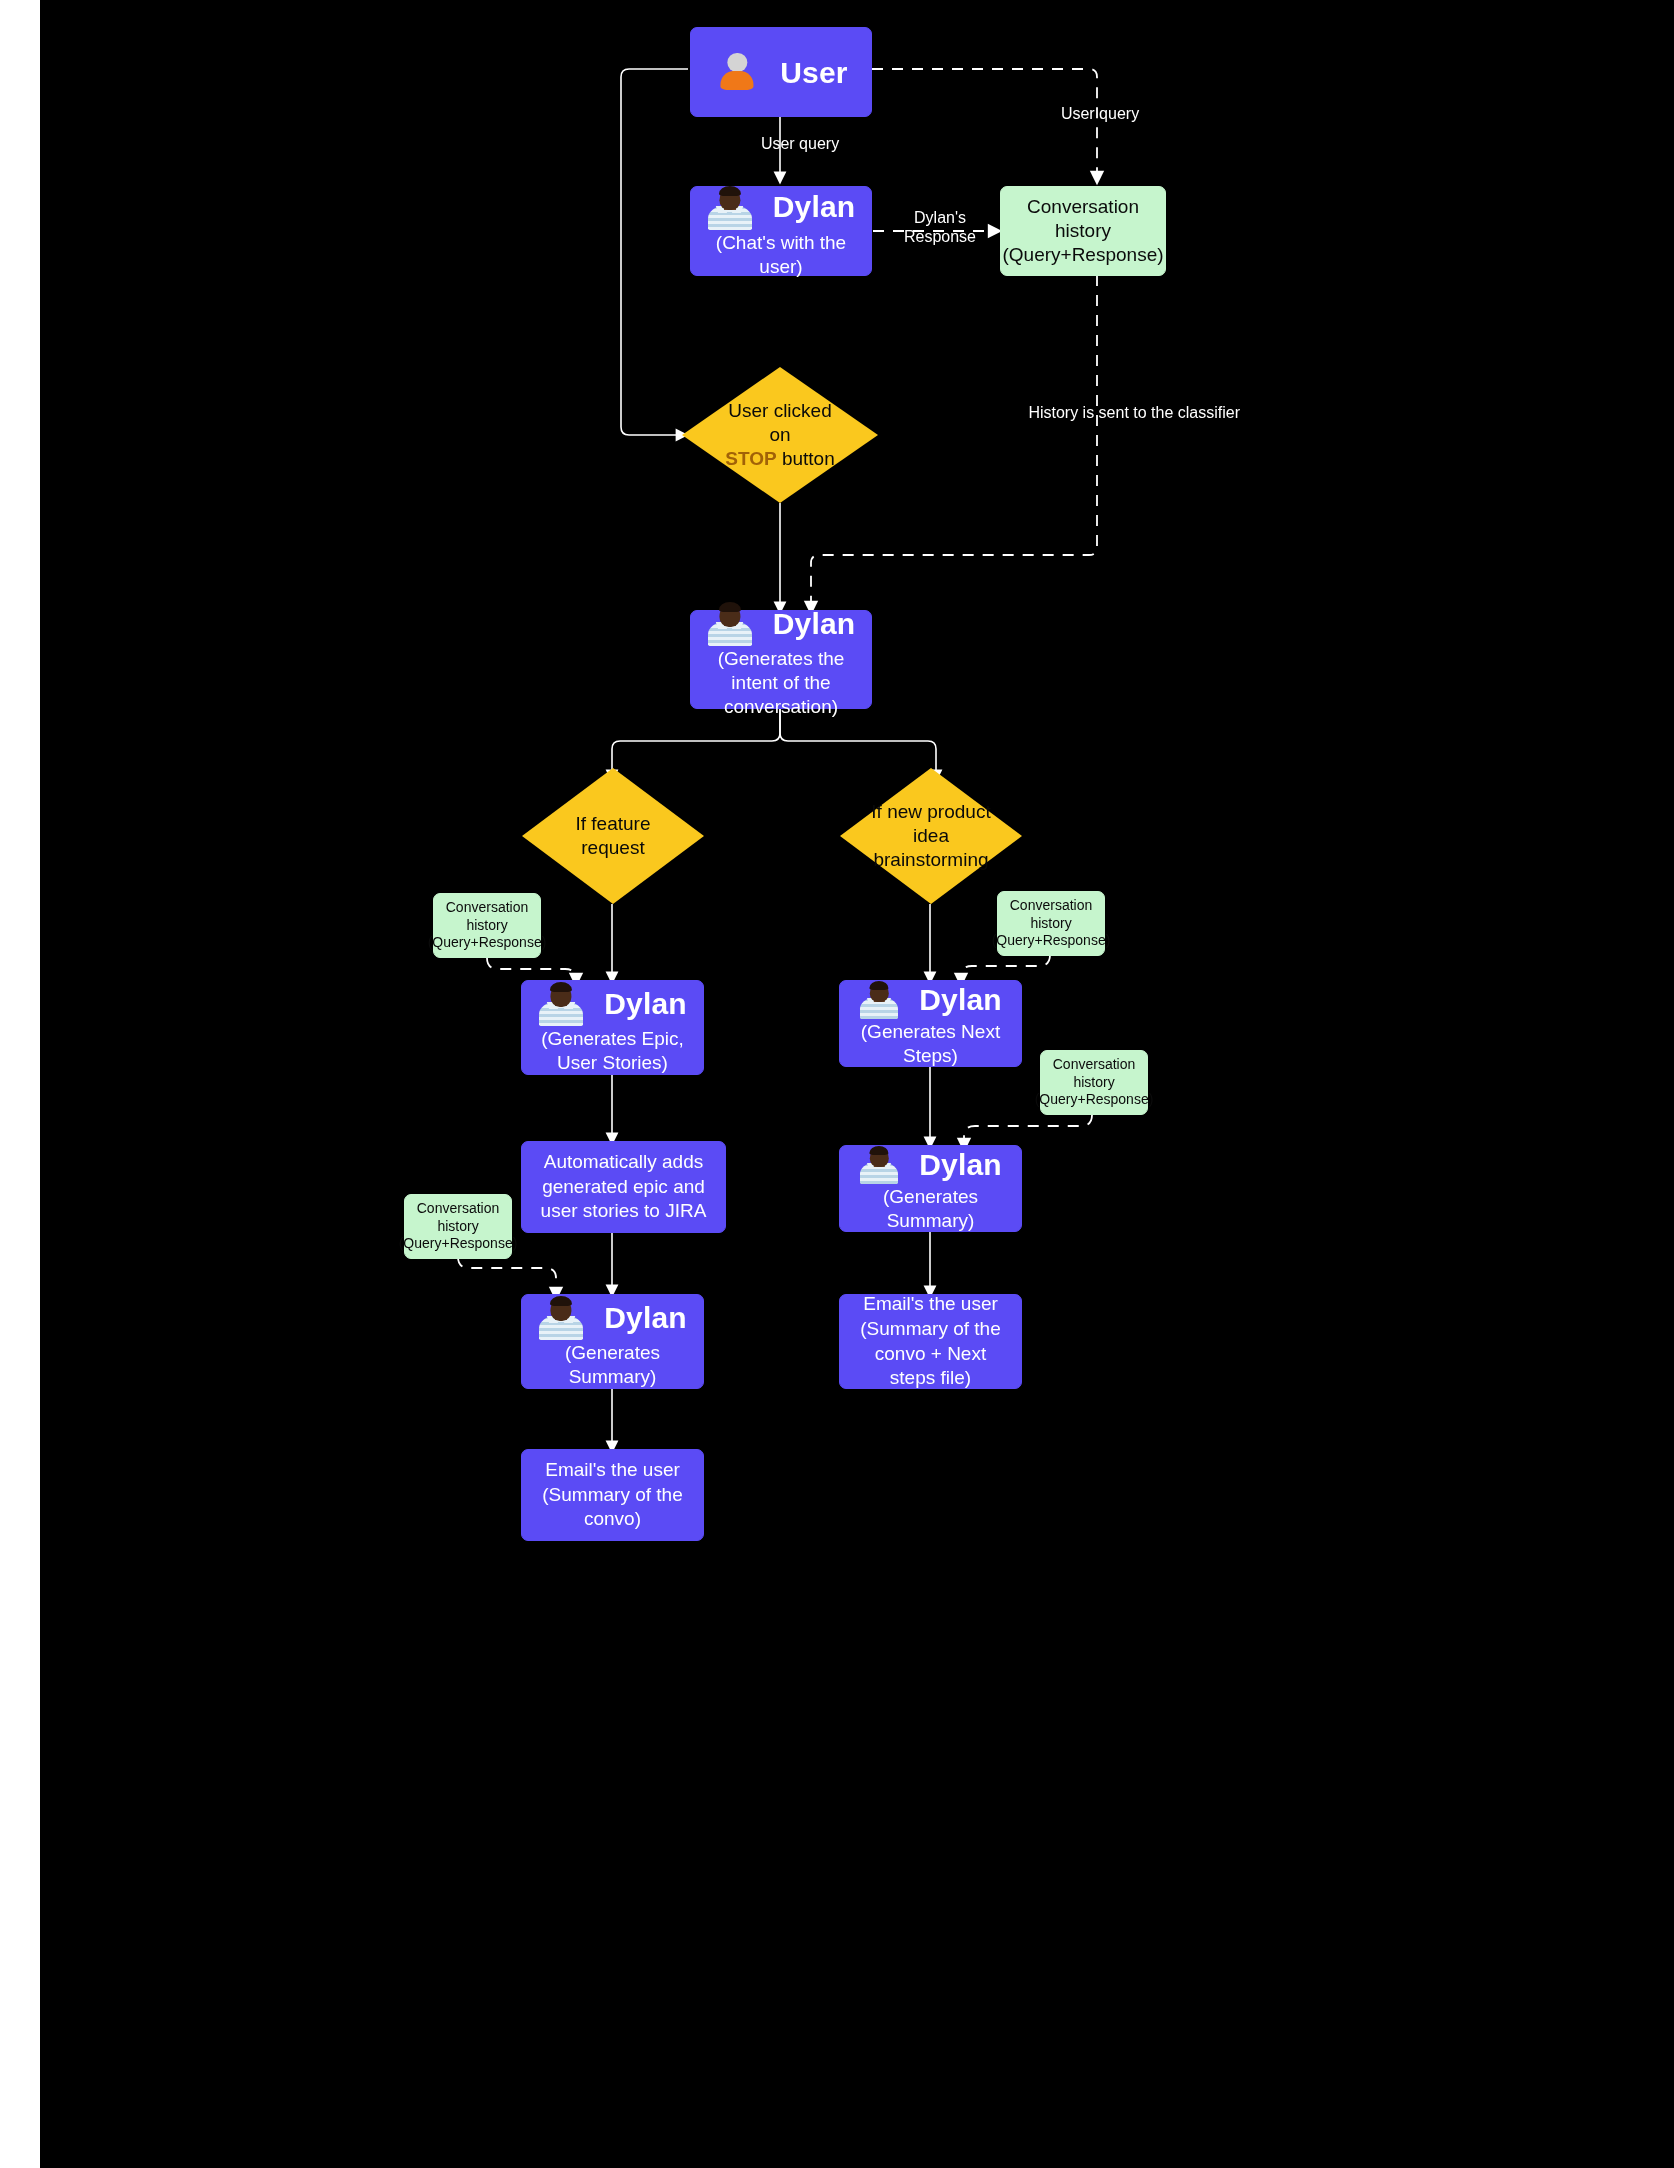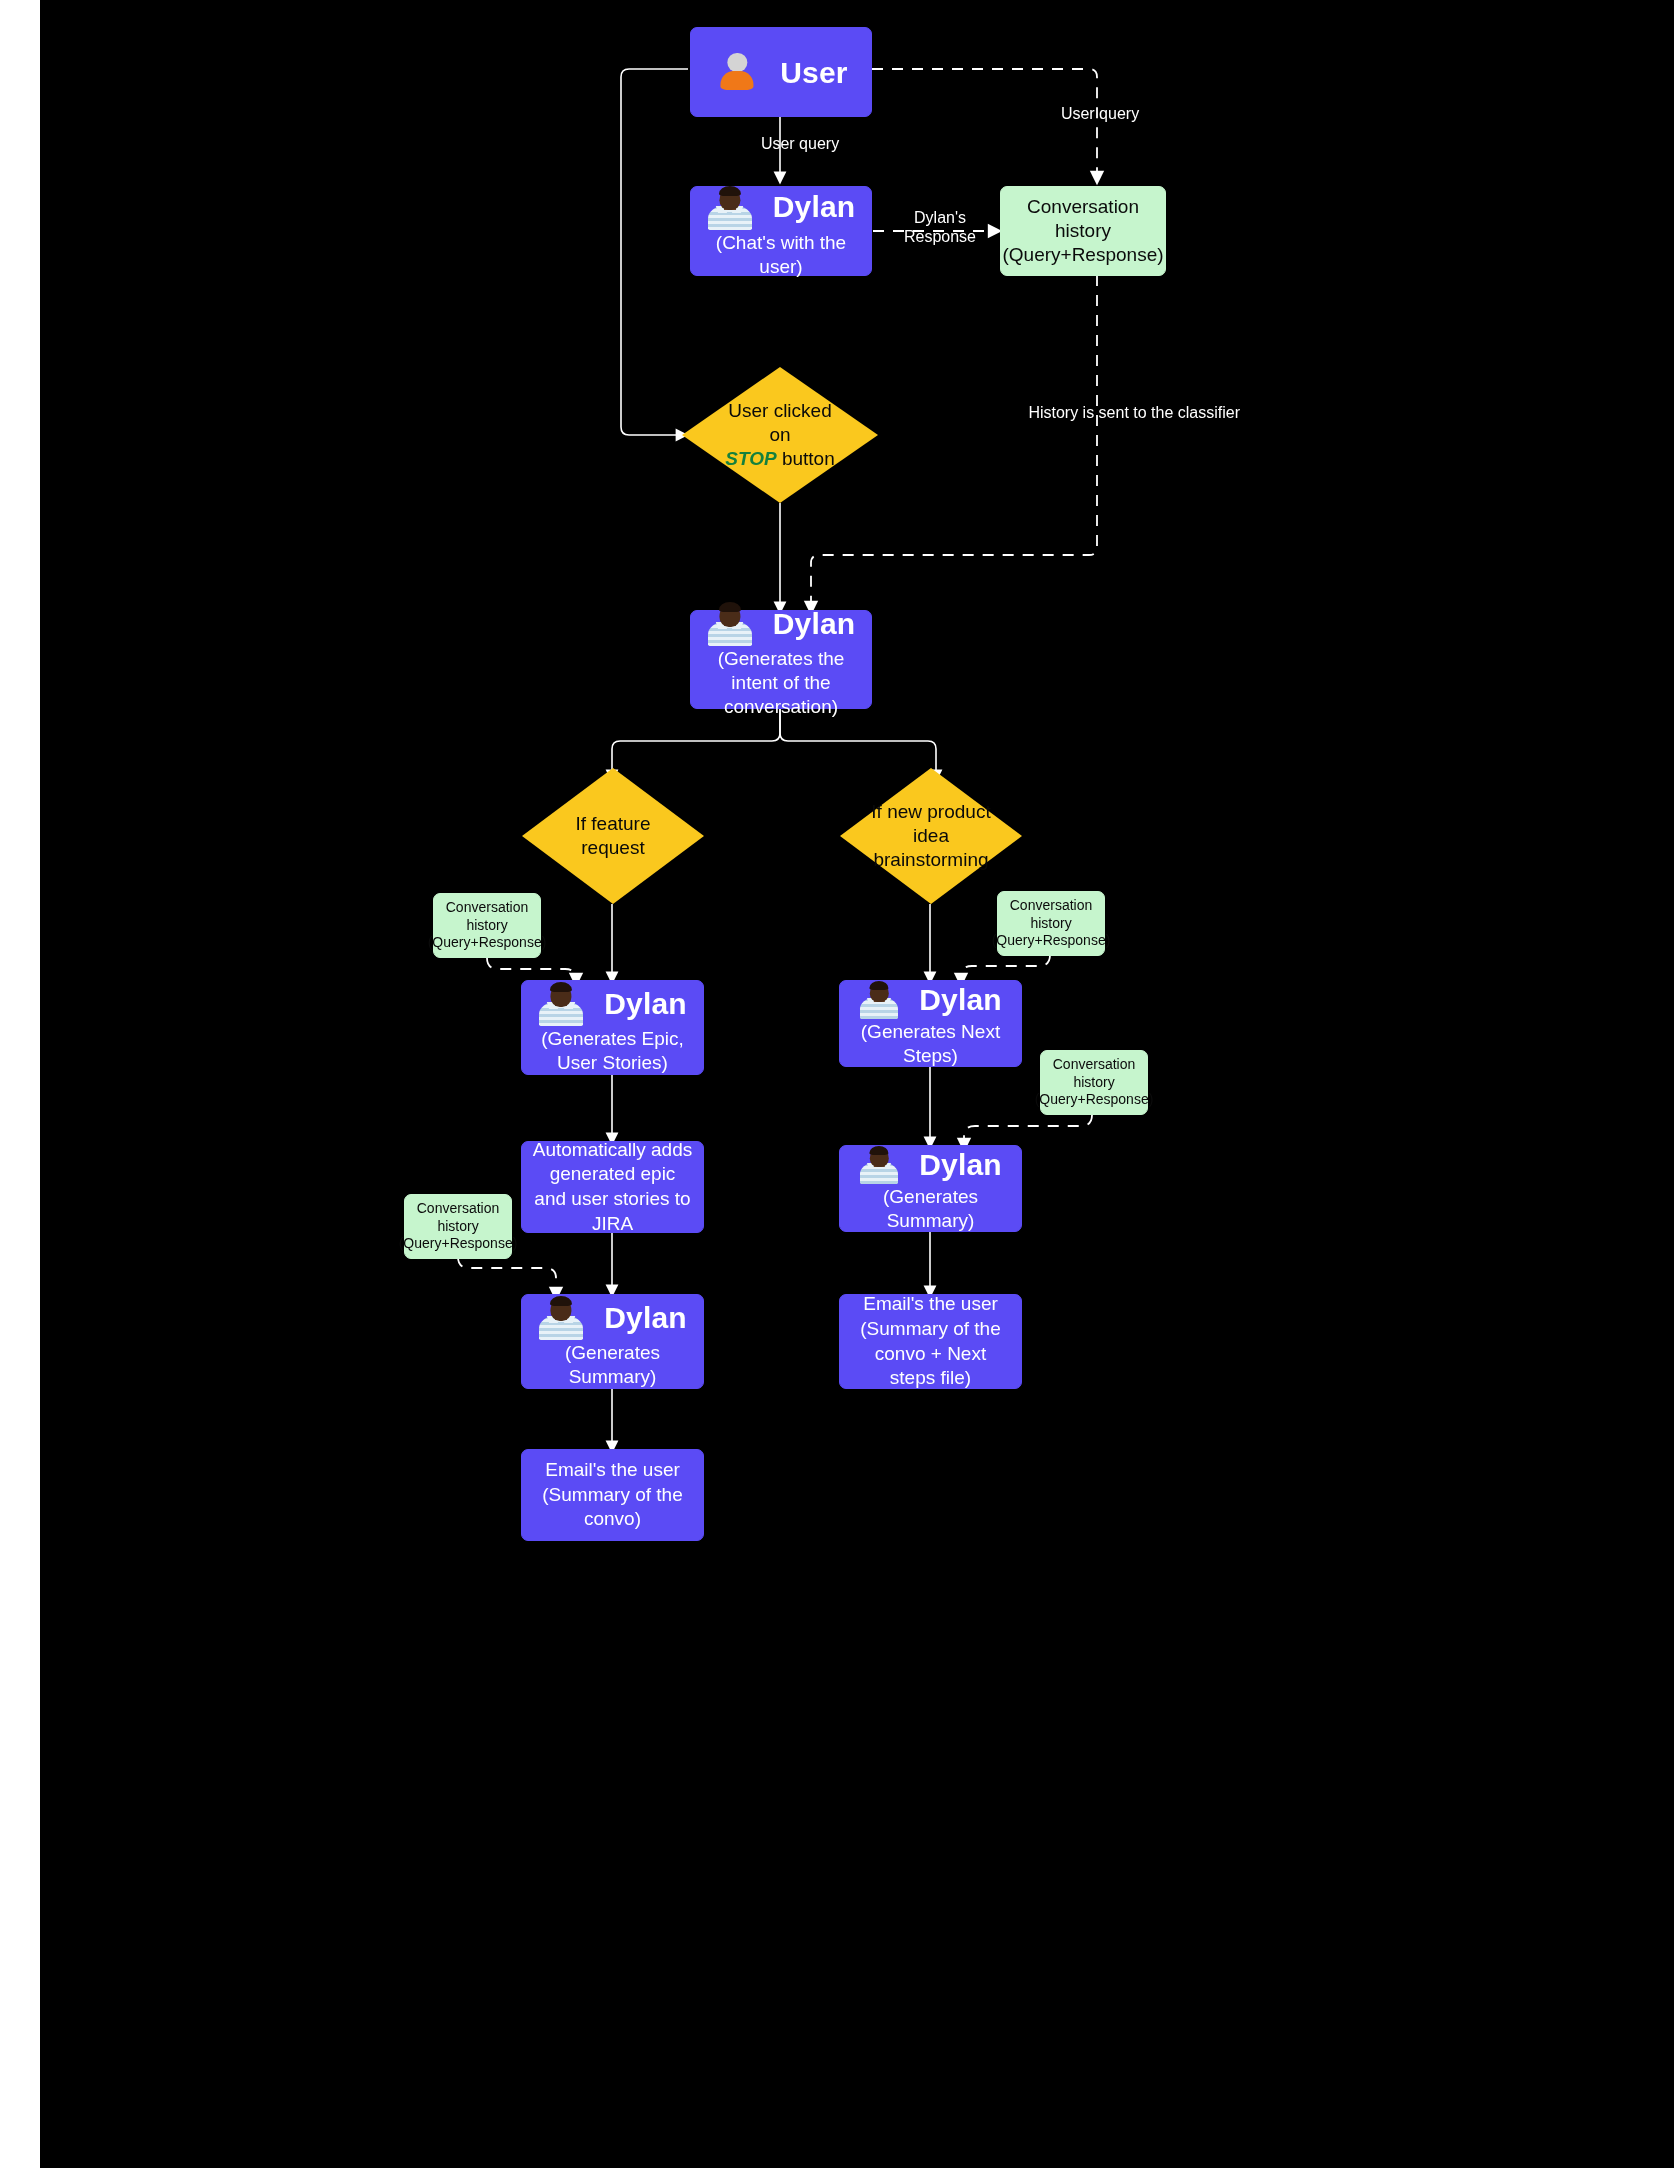--- a/index.html
+++ b/index.html
@@ -169,21 +169,21 @@
   .diamond-label {
     position: relative;
     z-index: 2;
     text-align: center;
     color: #0a0a0a;
     font-size: 19px;
     line-height: 1.28;
     padding: 0 6px;
     max-width: 82%;
   }
-  .stop-word { color: #15803d; font-weight: bold; font-style: italic; }
+  .stop-word { color: #a16207; font-weight: bold; }
 
   
   .edge-label {
     position: absolute;
     color: #ffffff;
     font-size: 16px;
     line-height: 1.2;
     text-align: center;
     white-space: pre;
   }
@@ -364,21 +364,21 @@
     </div>
 
     <div class="node node-green small" style="left:1000px; top:1050px; width:108px; height:65px;">
       <div class="hist-text">
         <div>Conversation</div>
         <div>history</div>
         <div>(Query+Response)</div>
       </div>
     </div>
 
-    <div class="node node-purple" style="left:481px; top:1141px; width:183px; height:92px;">
+    <div class="node node-purple" style="left:481px; top:1141px; width:205px; height:92px;">
       <div class="node-plain">Automatically adds generated epic and user stories to JIRA</div>
     </div>
 
     <div class="node node-purple" style="left:799px; top:1145px; width:183px; height:87px;">
       <div class="title-row">
         <span class="avatar av-photo sm">
           <span class="p-shirt"></span>
             <span class="p-collarL"></span>
           <span class="p-collarR"></span>
             <span class="p-neck"></span>

